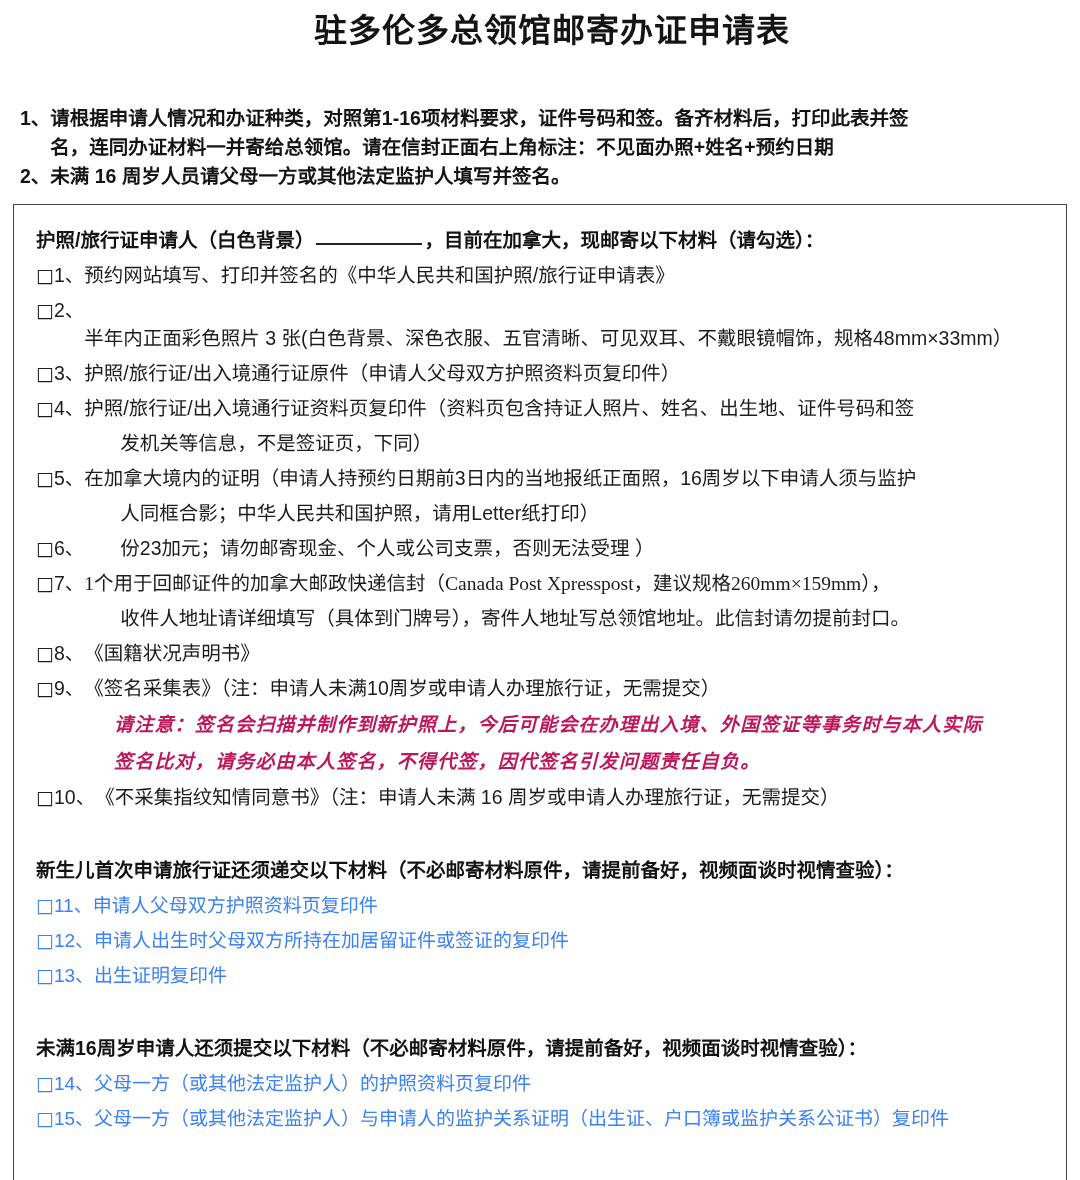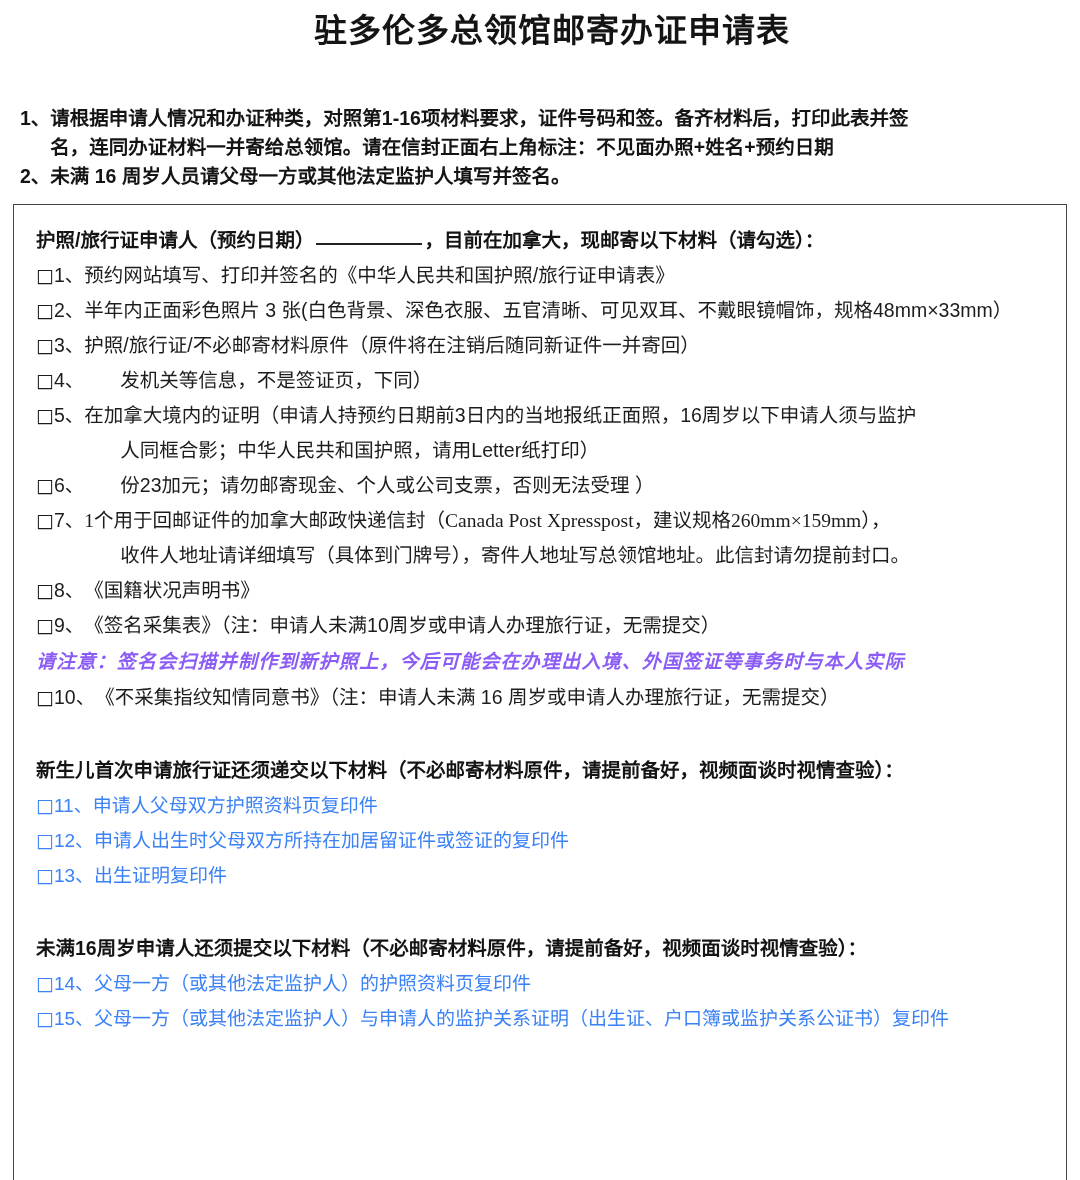--- a/index.html
+++ b/index.html
@@ -112,33 +112,34 @@
     white-space: nowrap;
   }
   .item .body {
     flex: 1 1 auto;
     min-width: 0;
   }
   .item .body .cont {
     display: block;
     text-indent: 36px;
   }
-  .item.wide .body { white-space: nowrap; }
+  .item.wide .body { white-space: nowrap; margin-top: 28px; }
 
   
   .lat { font-family: "Liberation Serif", "DejaVu Serif", serif; }
 
   
   .kai-note {
+    margin-left: 78px;
     font-size: 19px;
     line-height: 37px;
     font-family: "Liberation Serif", "DejaVu Serif", serif;
     font-style: italic;
     font-weight: 600;
-    color: #8b5cf6;
+    color: #be185d;
     letter-spacing: 1.2px;
   }
   .kai-note span { display: block; white-space: nowrap; }
 
   .gap-lg { height: 38px; }
 
   .sub-item {
     font-size: 19px;
     line-height: 35px;
     color: #3b82f6;
@@ -166,45 +167,46 @@
       <span class="pre-text">
         <span>未满 16 周岁人员请父母一方或其他法定监护人填写并签名。</span>
       </span>
     </div>
   </div>
 
   <div class="form-box">
     <div class="box-inner">
 
       <div class="sec-head">
-        <span>护照/旅行证申请人（预约日期）</span><span class="blank-line"></span><span>，目前在加拿大，现邮寄以下材料（请勾选）：</span>
+        <span>护照/旅行证申请人（白色背景）</span><span class="blank-line"></span><span>，目前在加拿大，现邮寄以下材料（请勾选）：</span>
       </div>
 
       <div class="item">
         <span class="cb">□</span>
         <span class="num">1、</span>
         <span class="body">预约网站填写、打印并签名的《中华人民共和国护照/旅行证申请表》</span>
       </div>
 
       <div class="item wide">
         <span class="cb">□</span>
         <span class="num">2、</span>
         <span class="body">半年内正面彩色照片 3 张(白色背景、深色衣服、五官清晰、可见双耳、不戴眼镜帽饰，规格48mm×33mm）</span>
       </div>
 
       <div class="item">
         <span class="cb">□</span>
         <span class="num">3、</span>
-        <span class="body">护照/旅行证/不必邮寄材料原件（原件将在注销后随同新证件一并寄回）</span>
+        <span class="body">护照/旅行证/出入境通行证原件（申请人父母双方护照资料页复印件）</span>
       </div>
 
       <div class="item">
         <span class="cb">□</span>
         <span class="num">4、</span>
         <span class="body">
+          <span>护照/旅行证/出入境通行证资料页复印件（资料页包含持证人照片、姓名、出生地、证件号码和签</span>
           <span class="cont">发机关等信息，不是签证页，下同）</span>
         </span>
       </div>
 
       <div class="item">
         <span class="cb">□</span>
         <span class="num">5、</span>
         <span class="body">
           <span>在加拿大境内的证明（申请人持预约日期前3日内的当地报纸正面照，16周岁以下申请人须与监护</span>
           <span class="cont">人同框合影；中华人民共和国护照，请用Letter纸打印）</span>
@@ -235,20 +237,21 @@
       </div>
 
       <div class="item">
         <span class="cb">□</span>
         <span class="num">9、</span>
         <span class="body">《签名采集表》（注：申请人未满10周岁或申请人办理旅行证，无需提交）</span>
       </div>
 
       <div class="kai-note">
         <span>请注意：签名会扫描并制作到新护照上，今后可能会在办理出入境、外国签证等事务时与本人实际</span>
+        <span>签名比对，请务必由本人签名，不得代签，因代签名引发问题责任自负。</span>
       </div>
 
       <div class="item">
         <span class="cb">□</span>
         <span class="num">10、</span>
         <span class="body">《不采集指纹知情同意书》（注：申请人未满 16 周岁或申请人办理旅行证，无需提交）</span>
       </div>
 
       <div class="gap-lg"></div>
 

